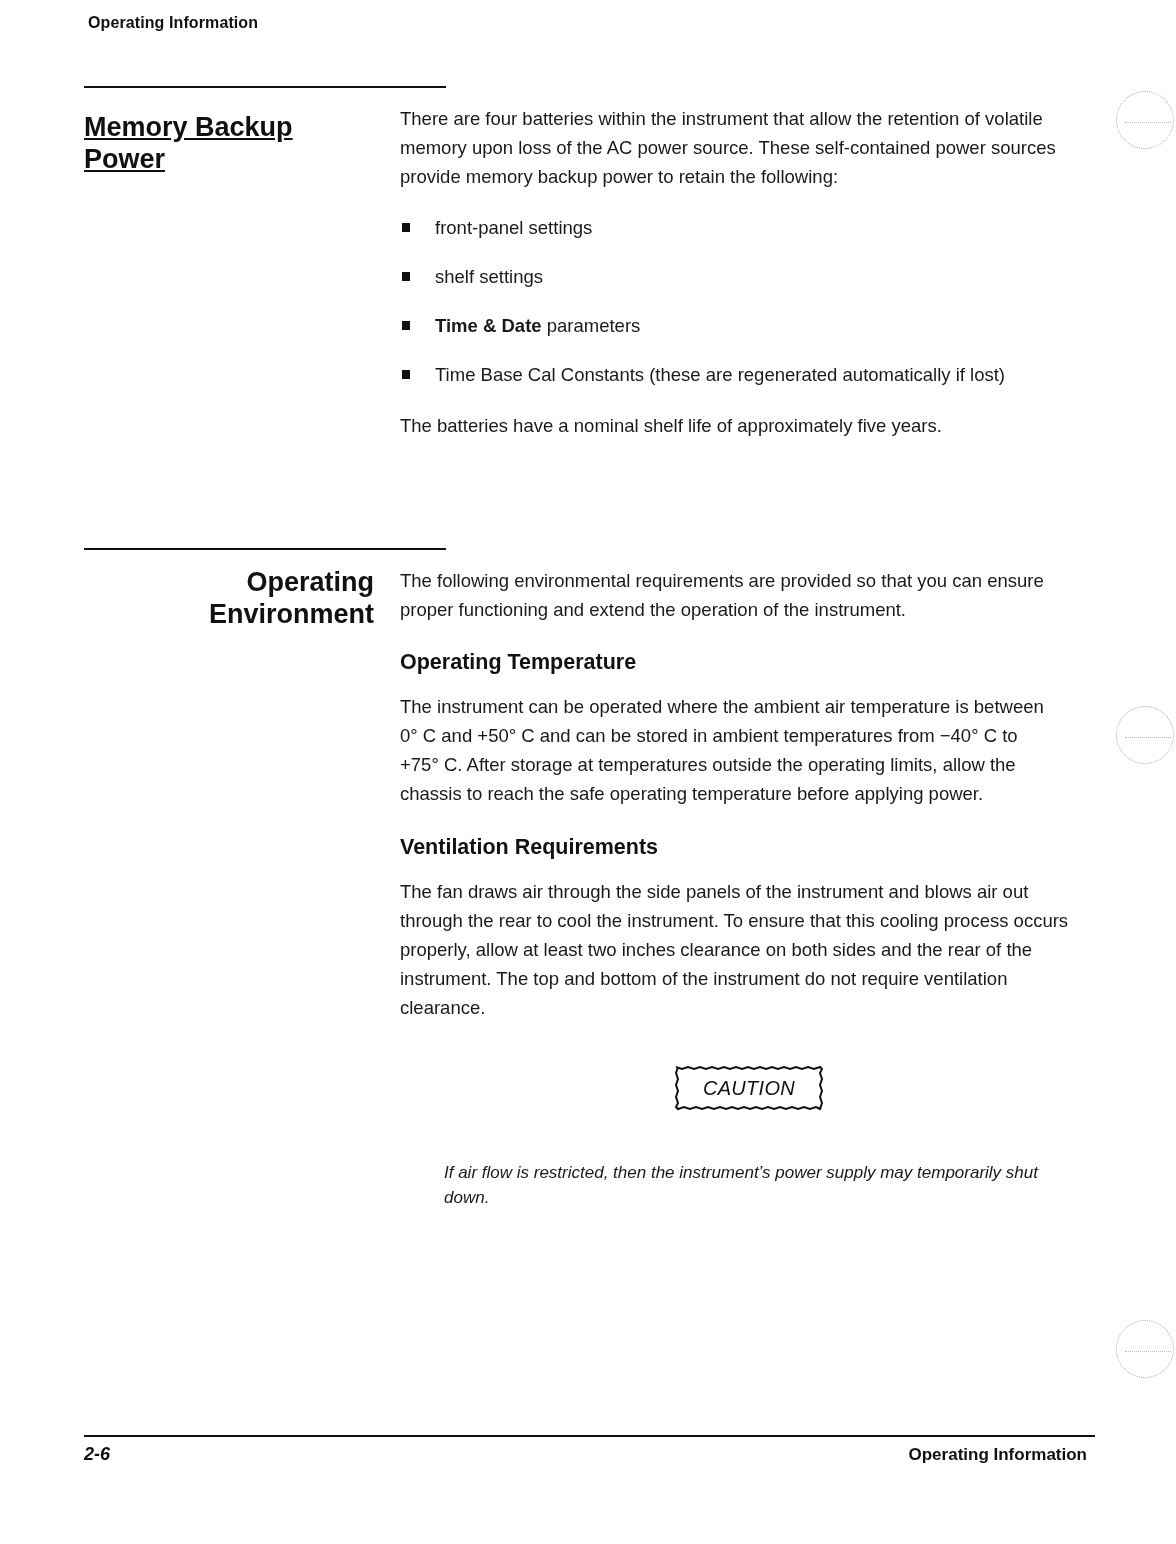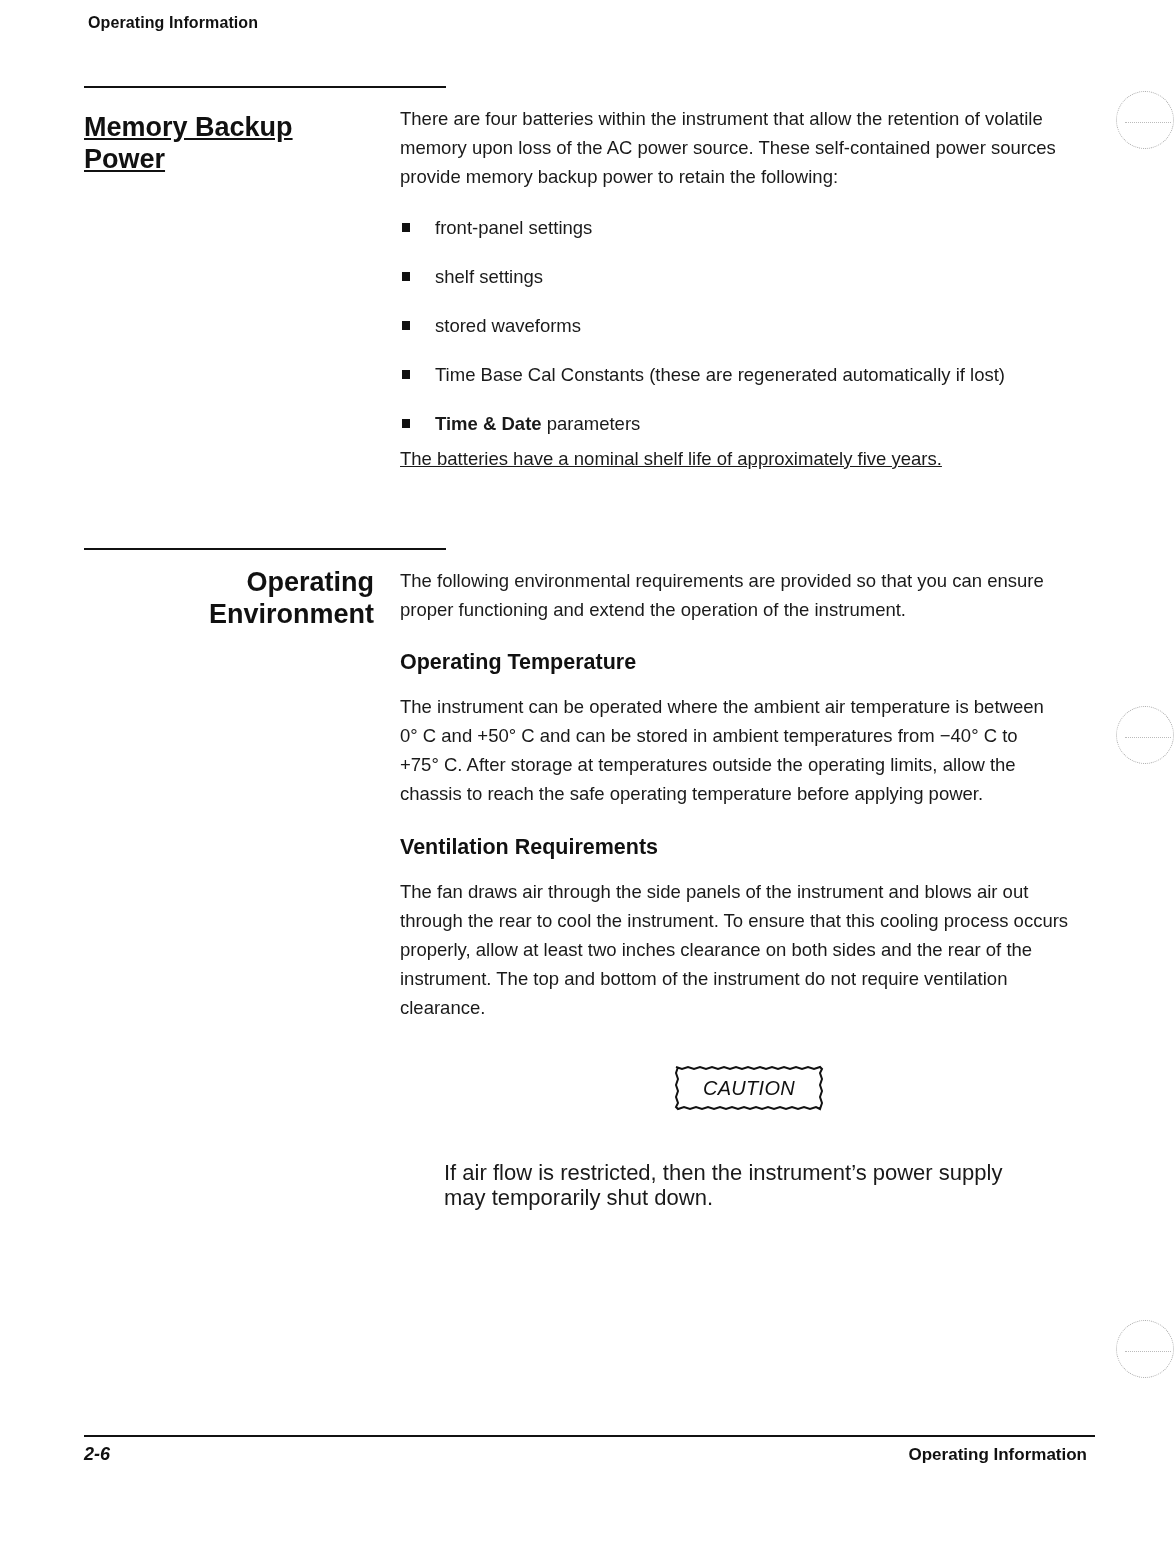--- a/index.html
+++ b/index.html
@@ -39,21 +39,21 @@
       position: absolute; left: 672px; top: 1063px; width: 154px; height: 50px;
     }
     .caution-box svg { position: absolute; left: 0; top: 0; }
     .caution-label {
       position: absolute; left: 0; top: 0; width: 154px; height: 50px;
       display: flex; align-items: center; justify-content: center;
       font-size: 20px; font-weight: normal; font-style: italic; letter-spacing: 0.3px;
     }
     .caution-text {
       position: absolute; left: 444px; top: 1160px; width: 600px;
-      font-size: 22px; line-height: 25px; color: #1a1a1a; margin: 0;
+      font-size: 17px; line-height: 25px; font-style: italic; color: #1a1a1a; margin: 0;
     }
     .rule-foot {
       position: absolute; left: 84px; top: 1435px; width: 1011px; height: 0;
       border-top: 2px solid #111;
     }
     .folio {
       position: absolute; left: 84px; top: 1444px;
       font-size: 18px; font-weight: bold; font-style: italic;
     }
     .foot-title {
@@ -79,25 +79,24 @@
 <div class="punch" style="top:1320px;"></div>
 
 <div class="rule-short" style="top:86px;"></div>
 <h2 class="section-title" style="top:111px;text-decoration:underline;">Memory Backup Power</h2>
 
 <div class="body-col" style="top:104px;">
   <p class="body">There are four batteries within the instrument that allow the retention of volatile memory upon loss of the AC power source. These self-contained power sources provide memory backup power to retain the following:</p>
   <ul class="bullets">
     <li><span class="bullet"></span><b></b><span>front-panel settings</span></li>
     <li><span class="bullet"></span><b></b><span>shelf settings</span></li>
-    <li><span class="bullet"></span><b></b><span>stored waveforms</span></li>
+    <li><span class="bullet"></span><b>Time &amp; Date</b><span> parameters</span></li>
     <li><span class="bullet"></span><b></b><span>Time Base Cal Constants (these are regenerated automatically if lost)</span></li>
-    <li><span class="bullet"></span><b>Time &amp; Date</b><span> parameters</span></li>
   </ul>
-  <p class="body" style="margin-top:8px;text-decoration:underline;">The batteries have a nominal shelf life of approximately five years.</p>
+  <p class="body" style="margin-top:24px;">The batteries have a nominal shelf life of approximately five years.</p>
 </div>
 
 <div class="rule-short" style="top:548px;"></div>
 <h2 class="section-title" style="top:566px;text-align:right;">Operating Environment</h2>
 
 <div class="body-col" style="top:566px;">
   <p class="body">The following environmental requirements are provided so that you can ensure proper functioning and extend the operation of the instrument.</p>
 
   <h3 class="sub" style="margin-top:24px;">Operating Temperature</h3>
   <p class="body" style="margin-top:16px; width:660px;">The instrument can be operated where the ambient air temperature is be­tween 0° C and +50° C and can be stored in ambient temperatures from −40° C to +75° C. After storage at temperatures outside the operating limits, allow the chassis to reach the safe operating temperature before applying power.</p>

